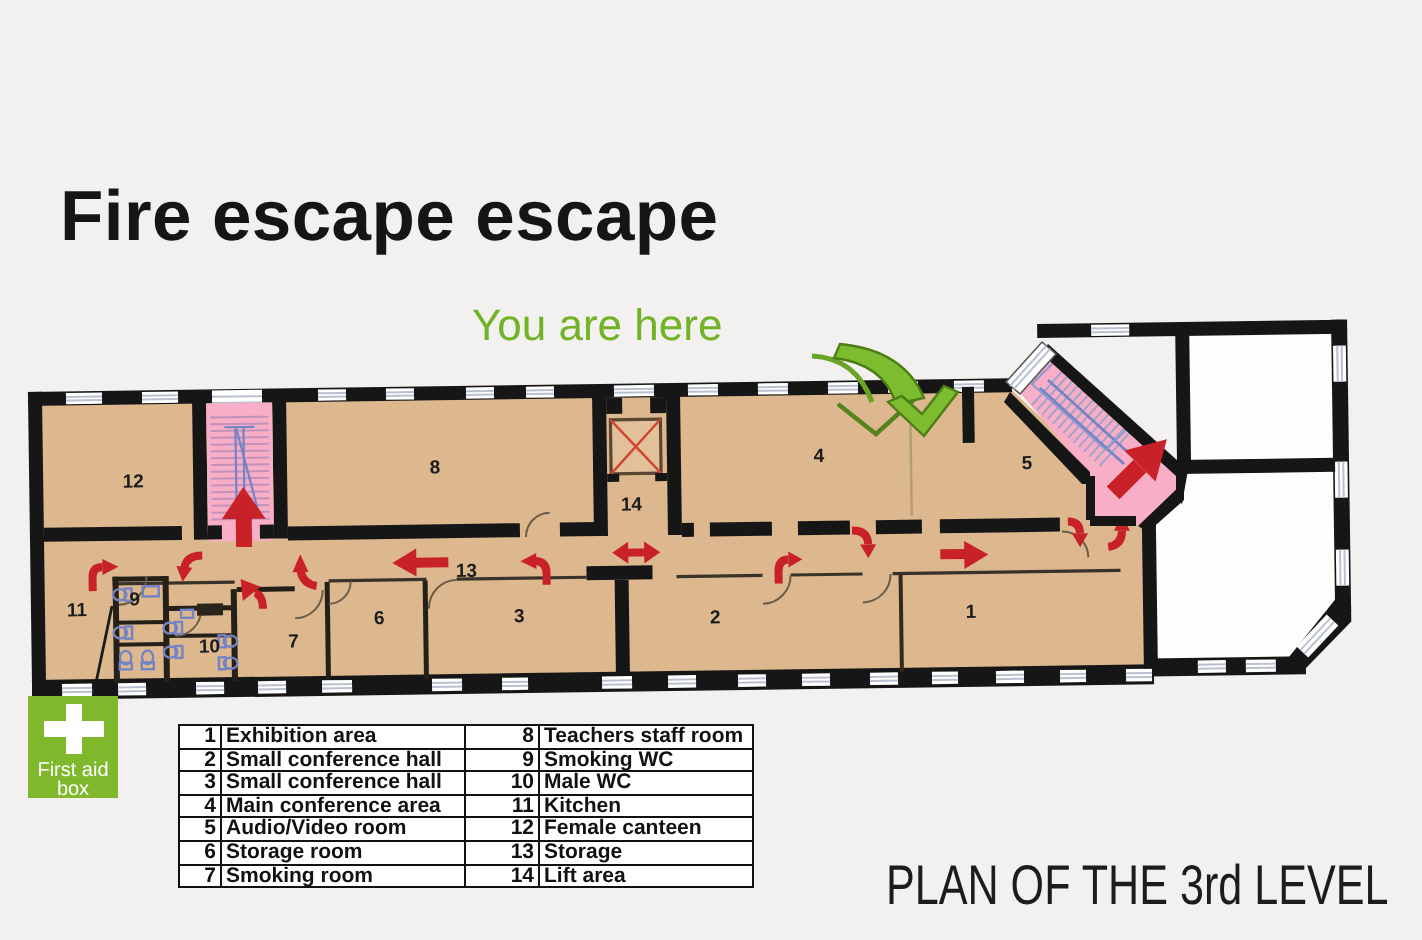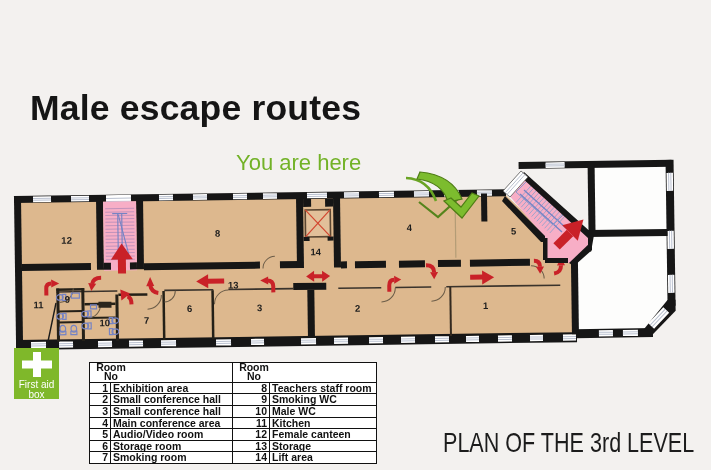--- a/index.html
+++ b/index.html
@@ -5,21 +5,21 @@
   html,body{margin:0;padding:0;}
   body{width:711px;height:470px;background:#f3f1ef;font-family:"Liberation Sans",sans-serif;position:relative;overflow:hidden;}
   .abs{position:absolute;}
   table{border-collapse:collapse;background:#fff;table-layout:fixed;}
   td{border:1.6px solid #111;font-size:10.5px;font-weight:bold;color:#111;padding:0 2px;line-height:10.6px;height:10.6px;white-space:nowrap;overflow:hidden;}
   td.n{text-align:right;}
 </style>
 </head>
 <body>
 
-<div class="abs" style="left:30px;top:88px;font-size:35.5px;font-weight:bold;color:#151515;letter-spacing:0.2px;">Male escape routes</div>
+<div class="abs" style="left:30px;top:88px;font-size:35.5px;font-weight:bold;color:#151515;letter-spacing:0.2px;">Fire escape escape</div>
 
 <div class="abs" style="left:236px;top:150px;font-size:22px;color:#72b227;">You are here</div>
 
 <div class="abs" style="left:443px;top:427px;font-size:28px;color:#1c1c1c;transform:scaleX(0.77);transform-origin:0 0;white-space:nowrap;">PLAN OF THE 3rd LEVEL</div>
 
 <svg class="abs" style="left:0;top:0" width="711" height="470" viewBox="0 0 711 470">
 <g transform="rotate(-0.8 15 270)">
 
 <polygon points="18,200 505,200 552,246 552,268 577,268 577,345 18,345" fill="#ddb88e"></polygon>
 
@@ -593,28 +593,20 @@
 
 <div class="abs" style="left:89px;top:362px;">
 <table style="width:287px;">
 <colgroup>
         <col style="width:21px">
         <col style="width:122px">
         <col style="width:37px">
         <col style="width:107px">
       </colgroup>
 <tbody>
-        <tr>
-          <td colspan="2" style="line-height:9.4px;height:18.8px;">
-            <div style="width:34px;text-align:center;margin-left:2px;">Room<br>No</div>
-          </td>
-          <td colspan="2" style="line-height:9.4px;height:18.8px;">
-            <div style="width:34px;text-align:center;margin-left:2px;">Room<br>No</div>
-          </td>
-        </tr>
 <tr>
           <td class="n">1</td>
           <td>Exhibition area</td>
           <td class="n">8</td>
           <td>Teachers staff room</td>
         </tr>
 <tr>
           <td class="n">2</td>
           <td>Small conference hall</td>
           <td class="n">9</td>

